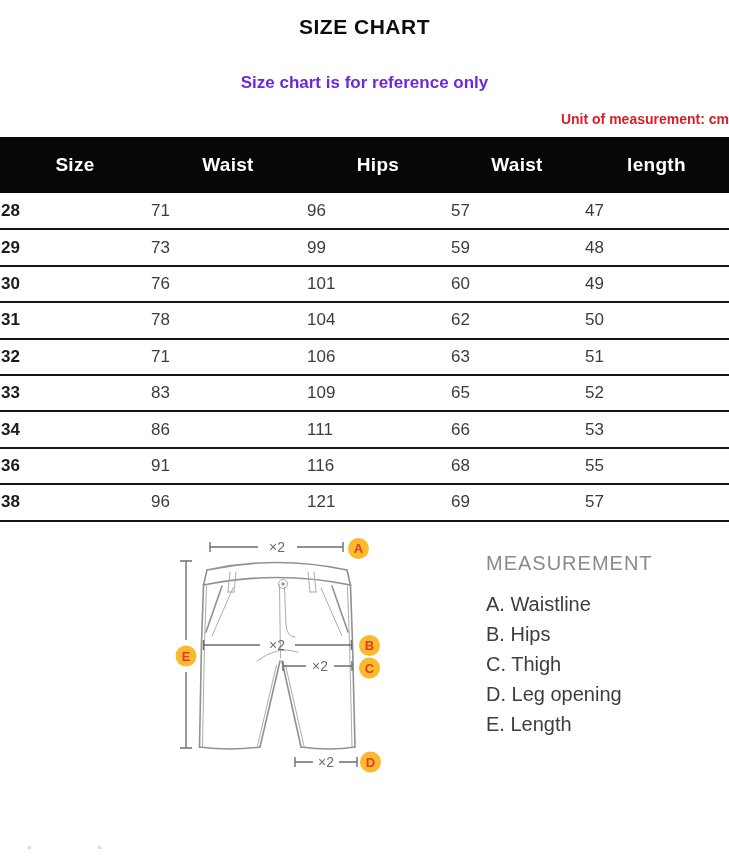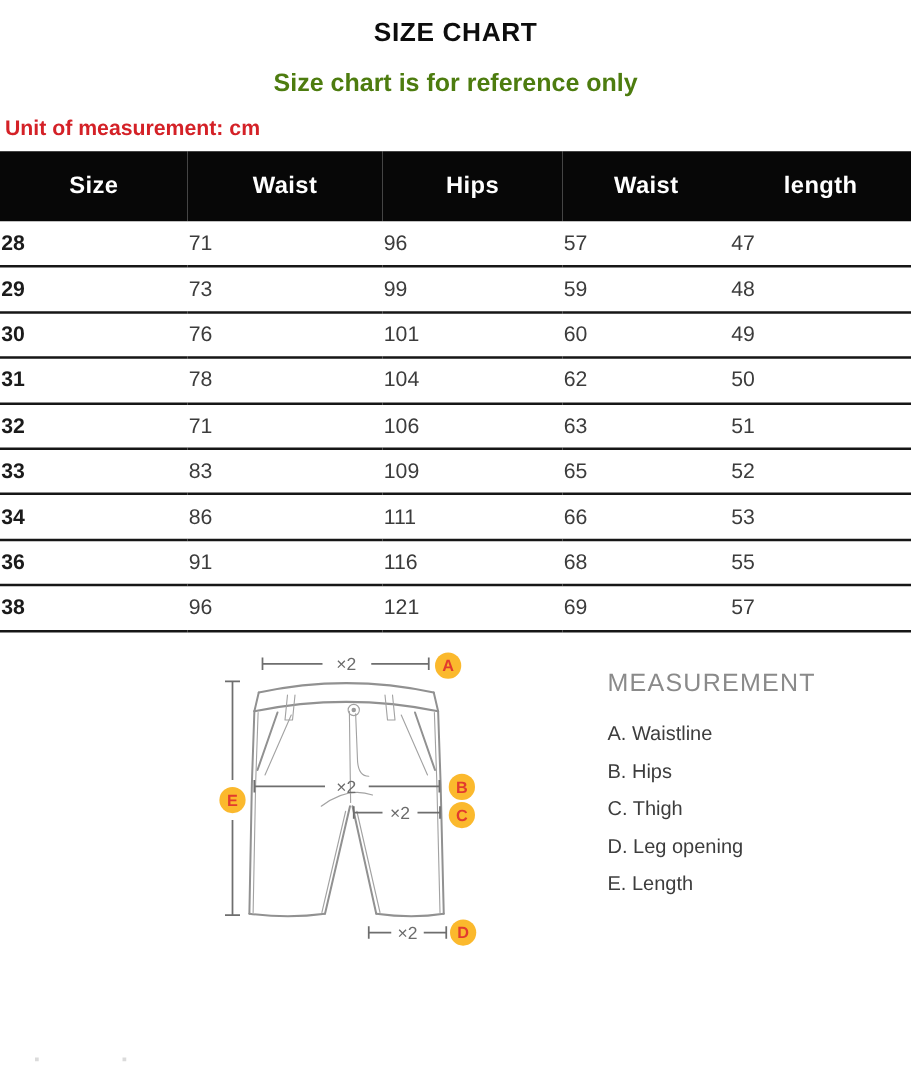--- a/index.html
+++ b/index.html
@@ -14,29 +14,29 @@
   }
   
   .page-title {
     margin:0; padding-top:14px;
     text-align:center;
     font-size:21px; font-weight:700;
     letter-spacing:0.5px; color:#0d0d0d;
     line-height:25px;
   }
   .page-subtitle {
-    margin:16px 0 0;
+    margin:32px 0 0;
     text-align:center;
-    font-size:20px; font-weight:700;
-    color:#4d7c0f; line-height:24px;
+    font-size:17px; font-weight:700;
+    color:#6d28d9; line-height:24px;
   }
   .unit-note {
     margin:14px 0 8px 4px;
-    font-size:17px; font-weight:700;
-    color:#d42127; line-height:20px;
+    font-size:14px; font-weight:700;
+    color:#d42127; line-height:20px;text-align:right;
   }
   
   table.size-table {
     width:729px;
     border-collapse:collapse;
     table-layout:fixed;
     padding-left:42px;
   }
   .size-table thead th {
     background:#070707;
@@ -76,21 +76,21 @@
     margin:0 0 14px;
     font-size:20px;
     font-weight:400;
     color:#8a8a8a;
     letter-spacing:1px;
   }
   .legend-list {
     list-style:none; margin:0; padding:0;
   }
   .legend-list li {
-    font-size:16px;
+    font-size:20px;
     color:#3d3d3d;
     line-height:30px;
     height:30px;
   }
   
   .outline   { fill:none; stroke:#919191; stroke-width:1.6; stroke-linecap:round; stroke-linejoin:round; }
   .outline-thin { fill:none; stroke:#a2a2a2; stroke-width:0.9; stroke-linecap:round; }
   .dim-line  { fill:none; stroke:#6e6e6e; stroke-width:1.4; stroke-linecap:butt; }
   .dim-text  { font-size:14px; fill:#6b6b6b; text-anchor:middle; }
   .badge-letter { font-size:13px; font-weight:700; text-anchor:middle; }

